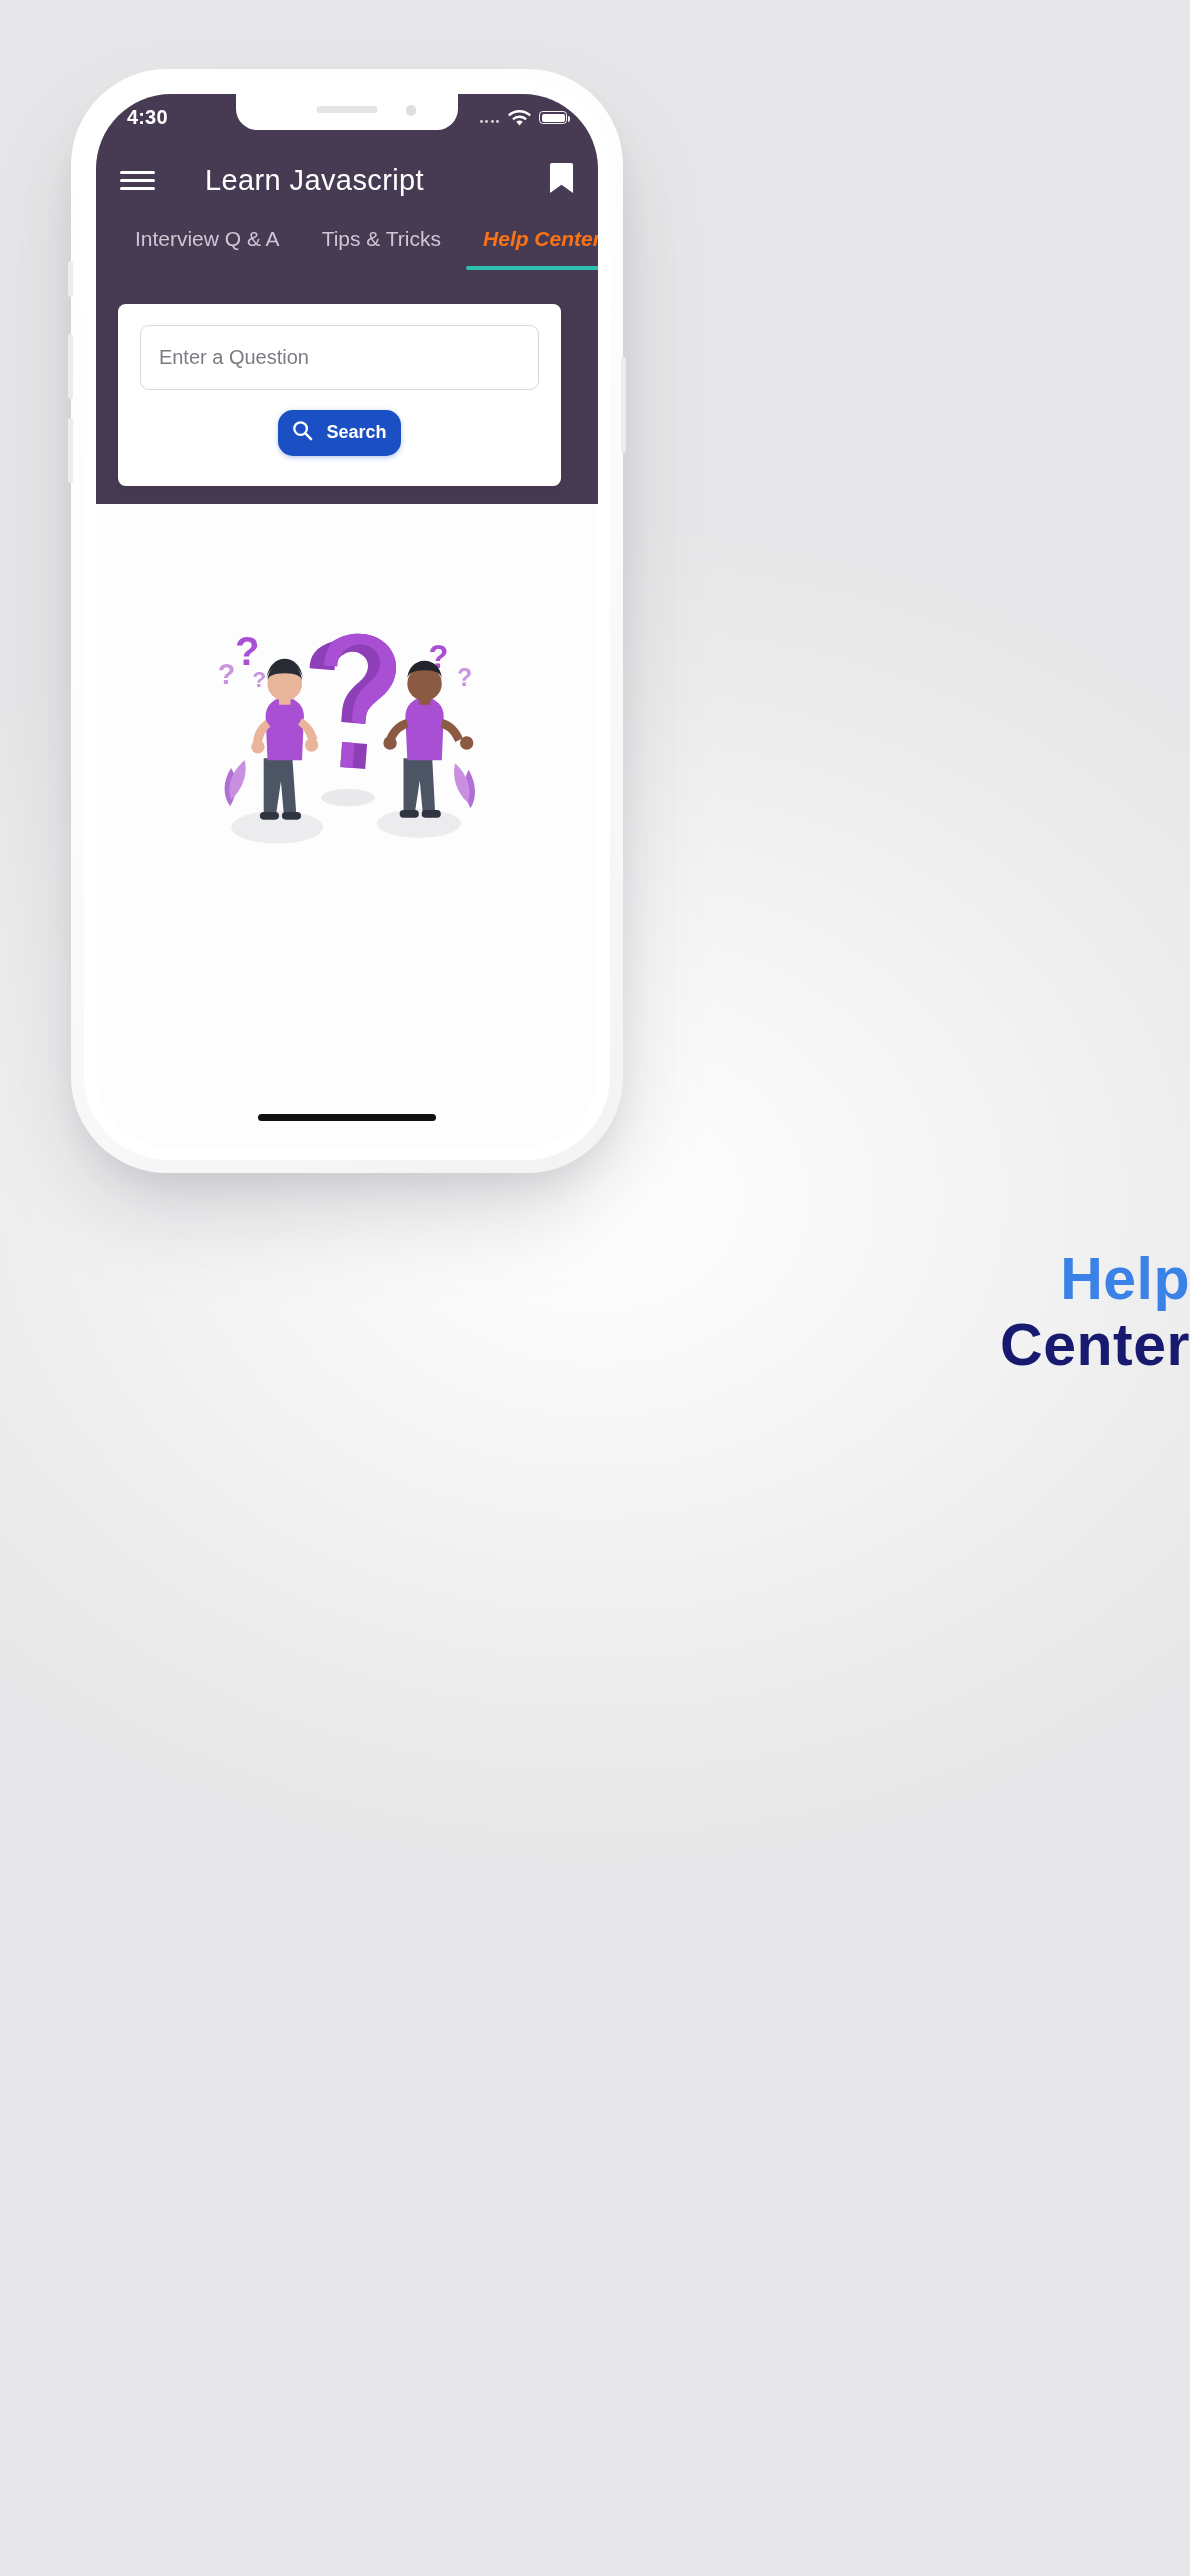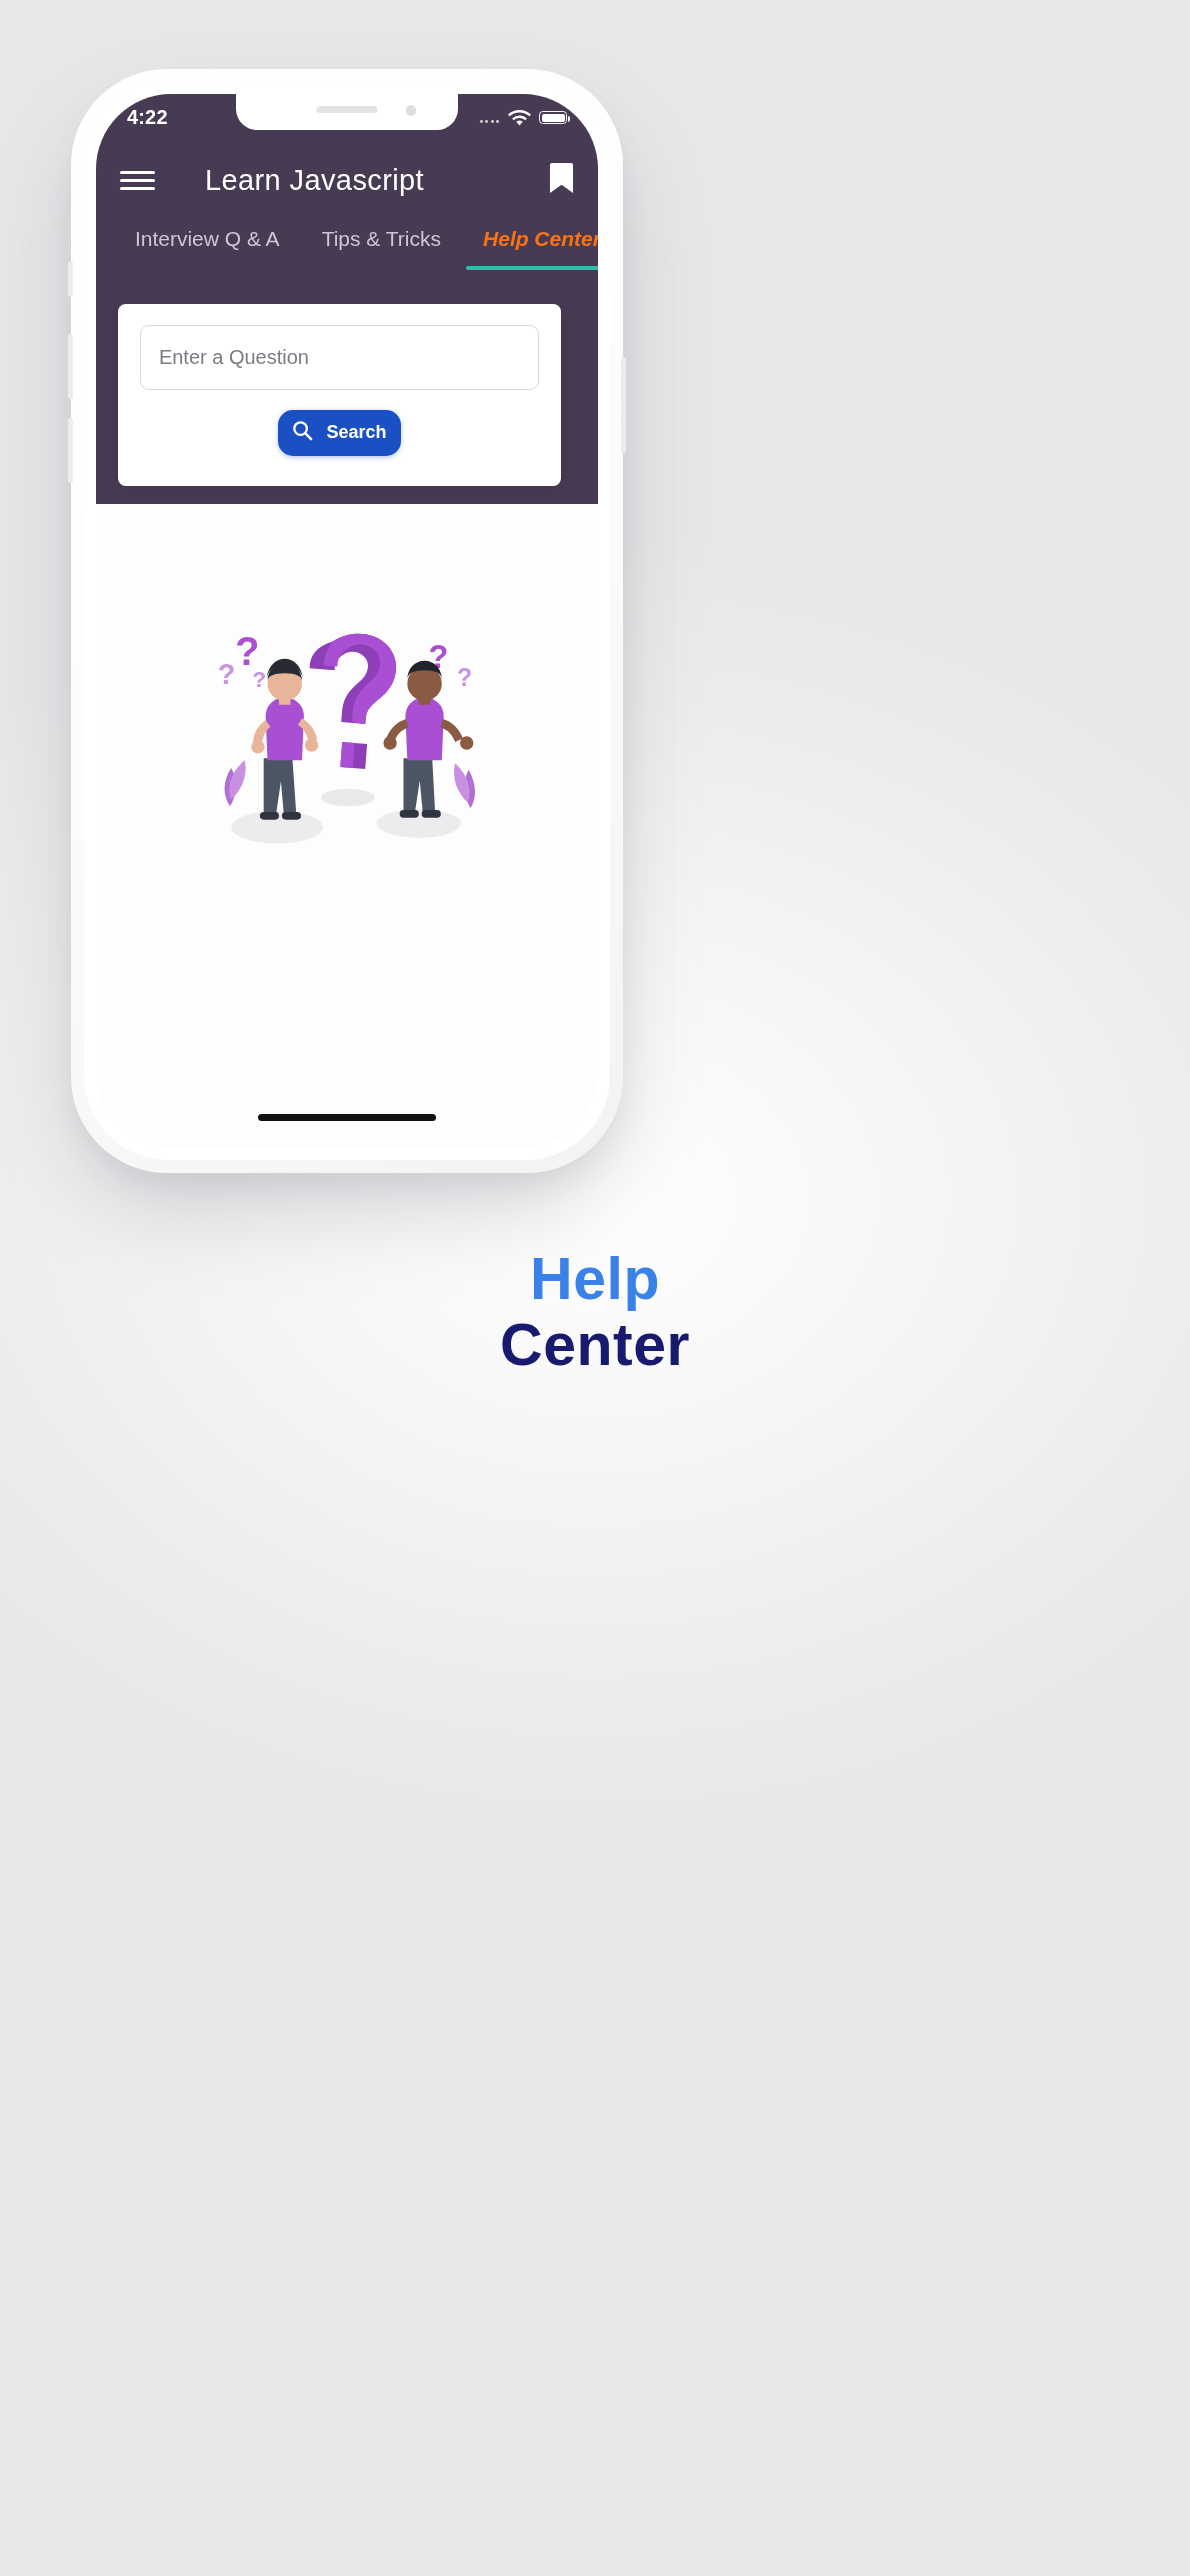--- a/index.html
+++ b/index.html
@@ -171,21 +171,21 @@
   }
   .home-indicator{
     position:absolute; left:50%; transform:translateX(-50%);
     bottom:27px; width:178px; height:6.7px;
     background:#111111; border-radius:3.8px;
   }
 
   
   .caption{
     position:absolute; left:0; right:0; top:1246px;
-    text-align:center; line-height:1.12;
+    text-align:right; line-height:1.12;
   }
   .caption .l1{
     display:block; font-size:59px; font-weight:bold;
     color:#3b82e8; letter-spacing:0.5px;
   }
   .caption .l2{
     display:block; font-size:59px; font-weight:bold;
     color:#171a6e; letter-spacing:0.5px;
   }
 </style>
@@ -205,21 +205,21 @@
       <div class="screen">
 
         <div class="app-header">
 
           <div class="notch">
             <div class="notch-speaker"></div>
             <div class="notch-cam"></div>
           </div>
 
           <div class="statusbar">
-            <div class="sb-time">4:22</div>
+            <div class="sb-time">4:30</div>
             <div class="sb-right">
               <div class="sb-dots">
                 <i></i>
                   <i></i>
                   <i></i>
                   <i></i>
               </div>
               <span class="sb-wifi">
                 <svg width="23" height="16.3" viewBox="0 0 24 17">
                   <path d="M12 16.2 8.6 12.3a5.2 5.2 0 0 1 6.8 0L12 16.2z" fill="#fff"></path>

